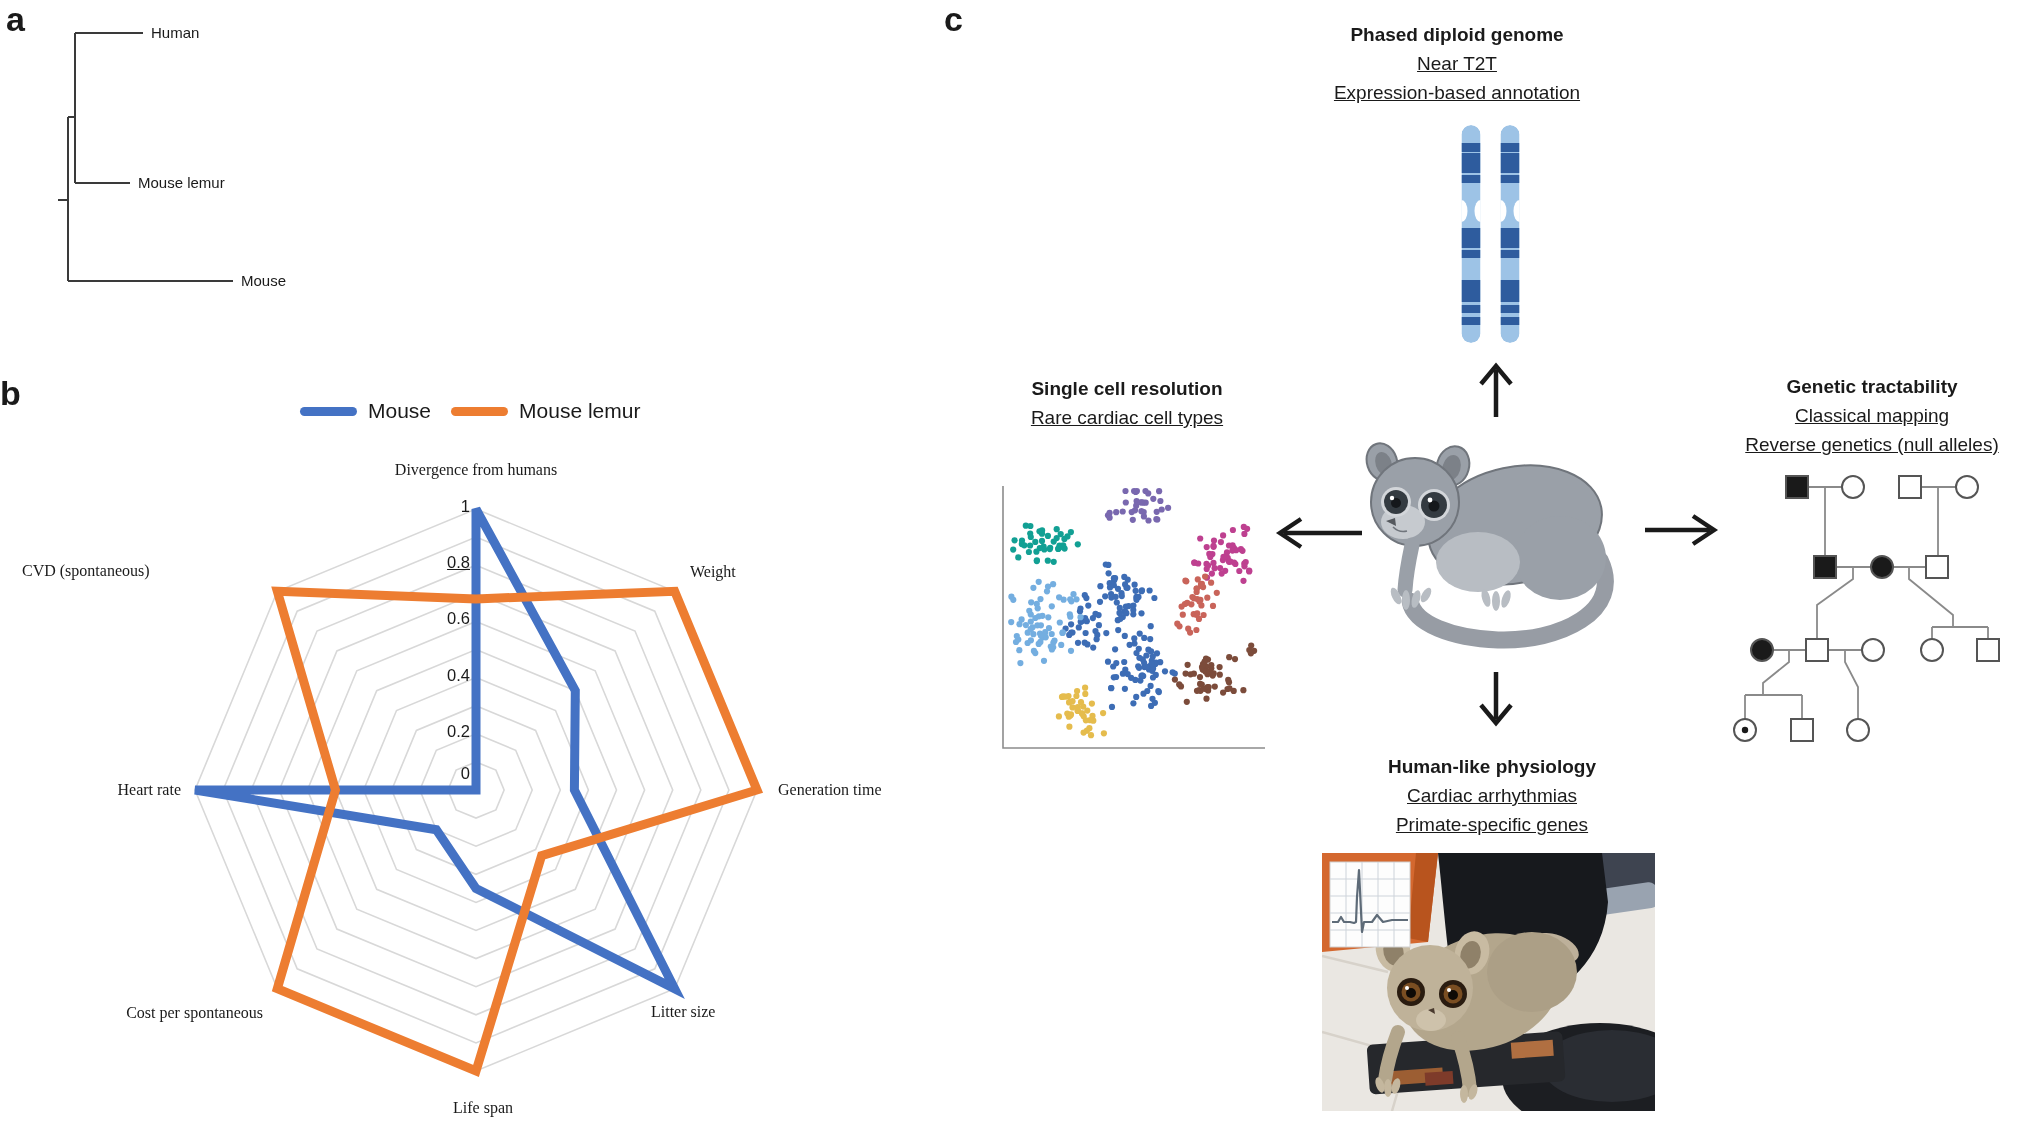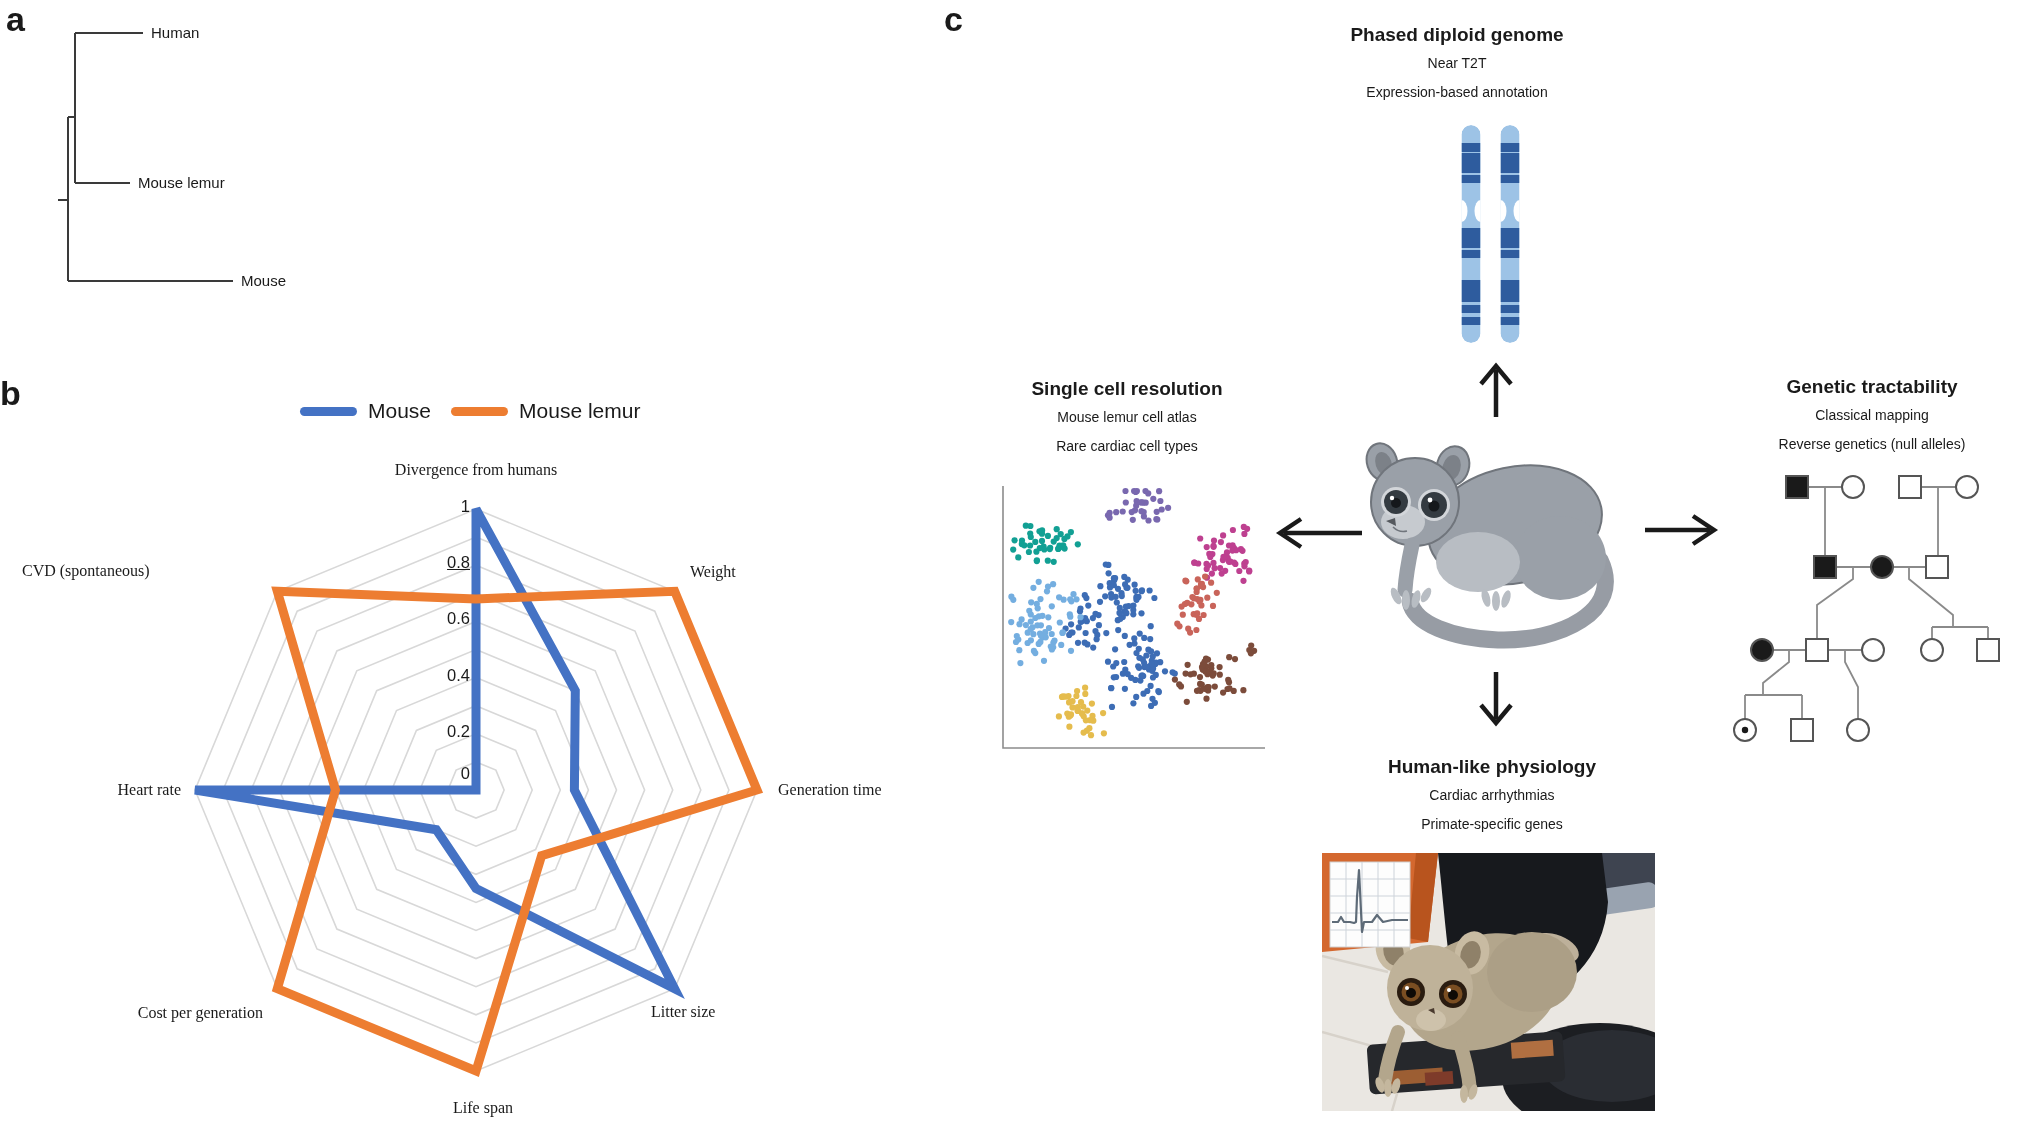--- a/index.html
+++ b/index.html
@@ -5,21 +5,21 @@
   html,body{margin:0;padding:0;background:#ffffff;}
   #canvas{
     position:relative;width:2032px;height:1124px;background:#ffffff;
     font-family:"Liberation Sans",sans-serif;color:#1a1a1a;overflow:hidden;
   }
   .abs{position:absolute;}
   .panel-letter{font-weight:bold;font-size:34px;line-height:1;}
   .tree-label{font-size:15px;line-height:22px;white-space:nowrap;}
   .hdr-block{text-align:center;line-height:29px;white-space:nowrap;}
   .hdr-block .hdr{font-weight:bold;font-size:19px;}
-  .hdr-block .sub{font-size:14px;}
+  .hdr-block .sub{font-size:19px;text-decoration:underline;}
   .axis-label{font-size:16px;line-height:24px;white-space:nowrap;font-family:Liberation Serif, serif;}
   .tick{position:absolute;width:60px;text-align:right;font-size:16.5px;line-height:22px;}
   #legend{display:flex;align-items:center;font-size:21px;}
   .legend-swatch{width:57px;height:9px;border-radius:4.5px;margin-right:11px;}
   .legend-gap{width:20px;}
   svg{display:block;}
 </style>
 </head>
 <body>
 
@@ -761,42 +761,41 @@
     <span class="legend-gap"></span>
     <span class="legend-swatch" style="background: rgb(237, 125, 49);"></span>
     <span>Mouse lemur</span>
   </div>
 
   <div class="abs axis-label" style="left:276px;top:458px;width:400px;text-align:center;">Divergence from humans</div>
   <div class="abs axis-label" style="left:690px;top:560px;">Weight</div>
   <div class="abs axis-label" style="left:778px;top:778px;">Generation time</div>
   <div class="abs axis-label" style="left:651px;top:1000px;">Litter size</div>
   <div class="abs axis-label" style="left:383px;top:1096px;width:200px;text-align:center;">Life span</div>
-  <div class="abs axis-label" style="left:13px;top:1001px;width:250px;text-align:right;">Cost per generation</div>
+  <div class="abs axis-label" style="left:13px;top:1001px;width:250px;text-align:right;">Cost per spontaneous</div>
   <div class="abs axis-label" style="left:0px;top:778px;width:181px;text-align:right;">Heart rate</div>
   <div class="abs axis-label" style="left:22px;top:559px;width:250px;">CVD (spontaneous)</div>
 
   <div id="radar-ticks">
       <div class="tick" style="left: 410px; top: 495px;">1</div>
       <div class="tick" style="left: 410px; top: 551.2px; text-decoration: underline;">0.8</div>
       <div class="tick" style="left: 410px; top: 607.4px;">0.6</div>
       <div class="tick" style="left: 410px; top: 663.6px;">0.4</div>
       <div class="tick" style="left: 410px; top: 719.8px;">0.2</div>
       <div class="tick" style="left: 410px; top: 762px;">0</div>
     </div>
 
   <div class="abs hdr-block" style="left:1207px;top:20px;width:500px;">
     <div class="hdr">Phased diploid genome</div>
     <div class="sub">Near T2T</div>
     <div class="sub">Expression-based annotation</div>
   </div>
 
   <div class="abs hdr-block" style="left:952px;top:374px;width:350px;">
     <div class="hdr">Single cell resolution</div>
-    <div class="sub">Mouse lemur cell atlas</div>
     <div class="sub">Rare cardiac cell types</div>
   </div>
 
   <div class="abs hdr-block" style="left:1662px;top:372px;width:420px;">
     <div class="hdr">Genetic tractability</div>
     <div class="sub">Classical mapping</div>
     <div class="sub">Reverse genetics (null alleles)</div>
   </div>
 
   <div class="abs hdr-block" style="left:1292px;top:752px;width:400px;">

